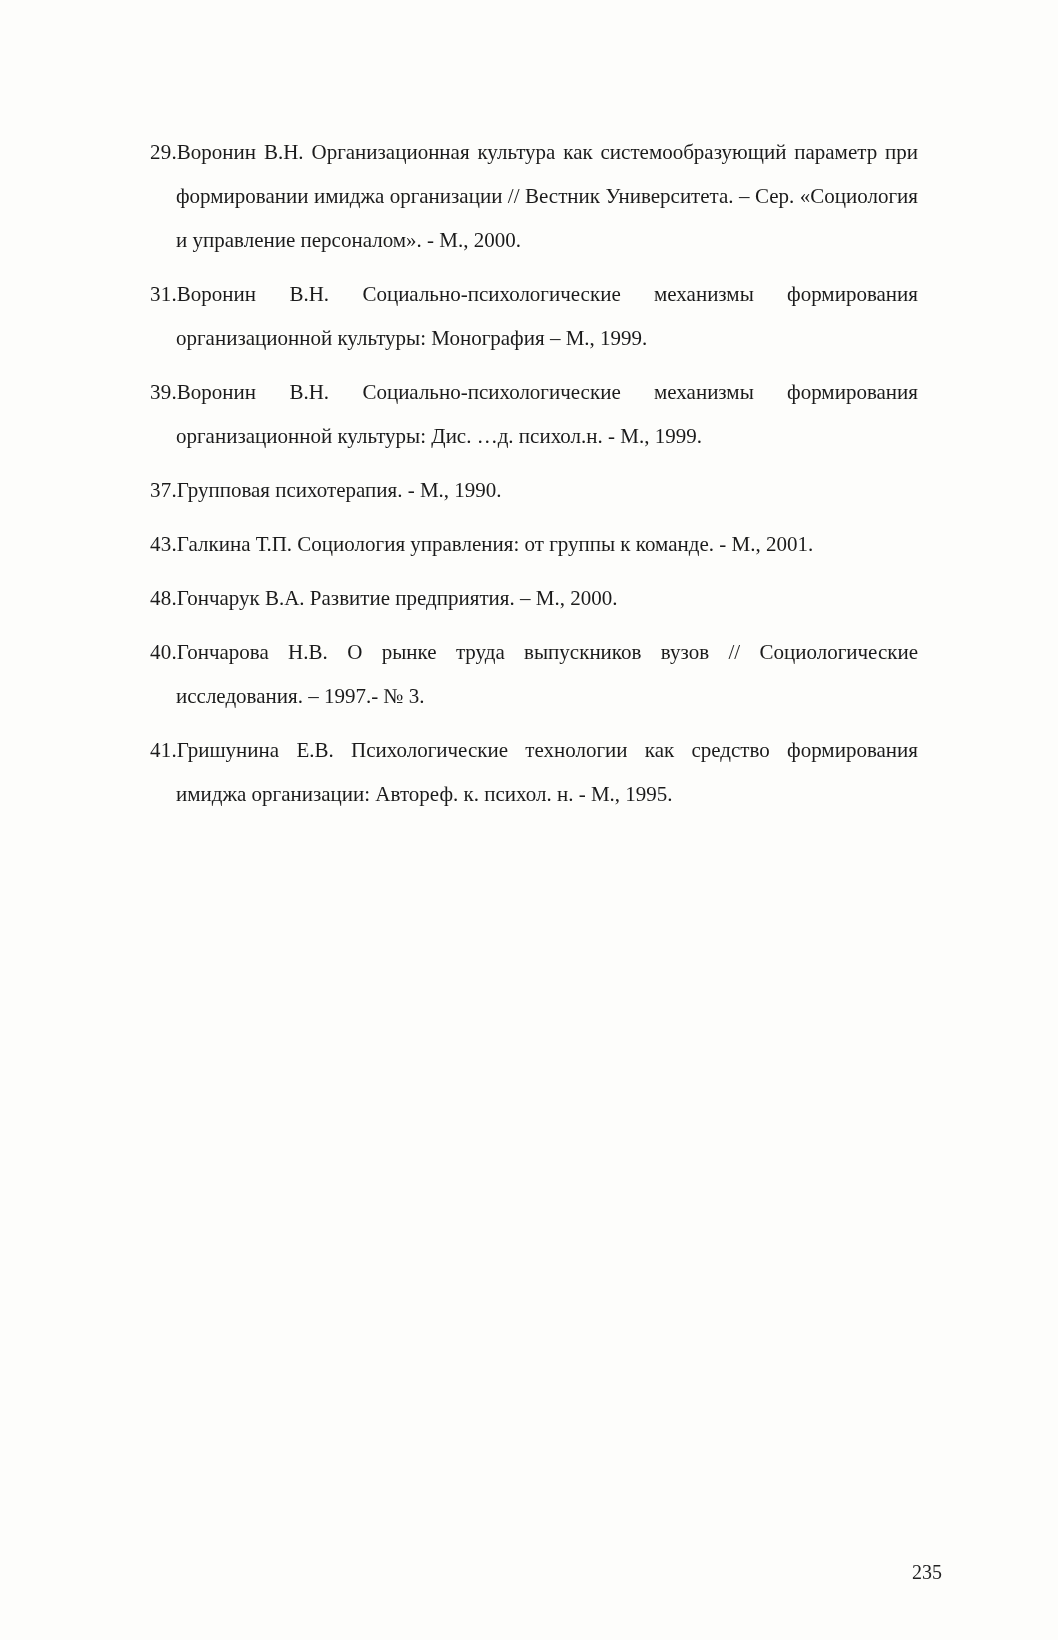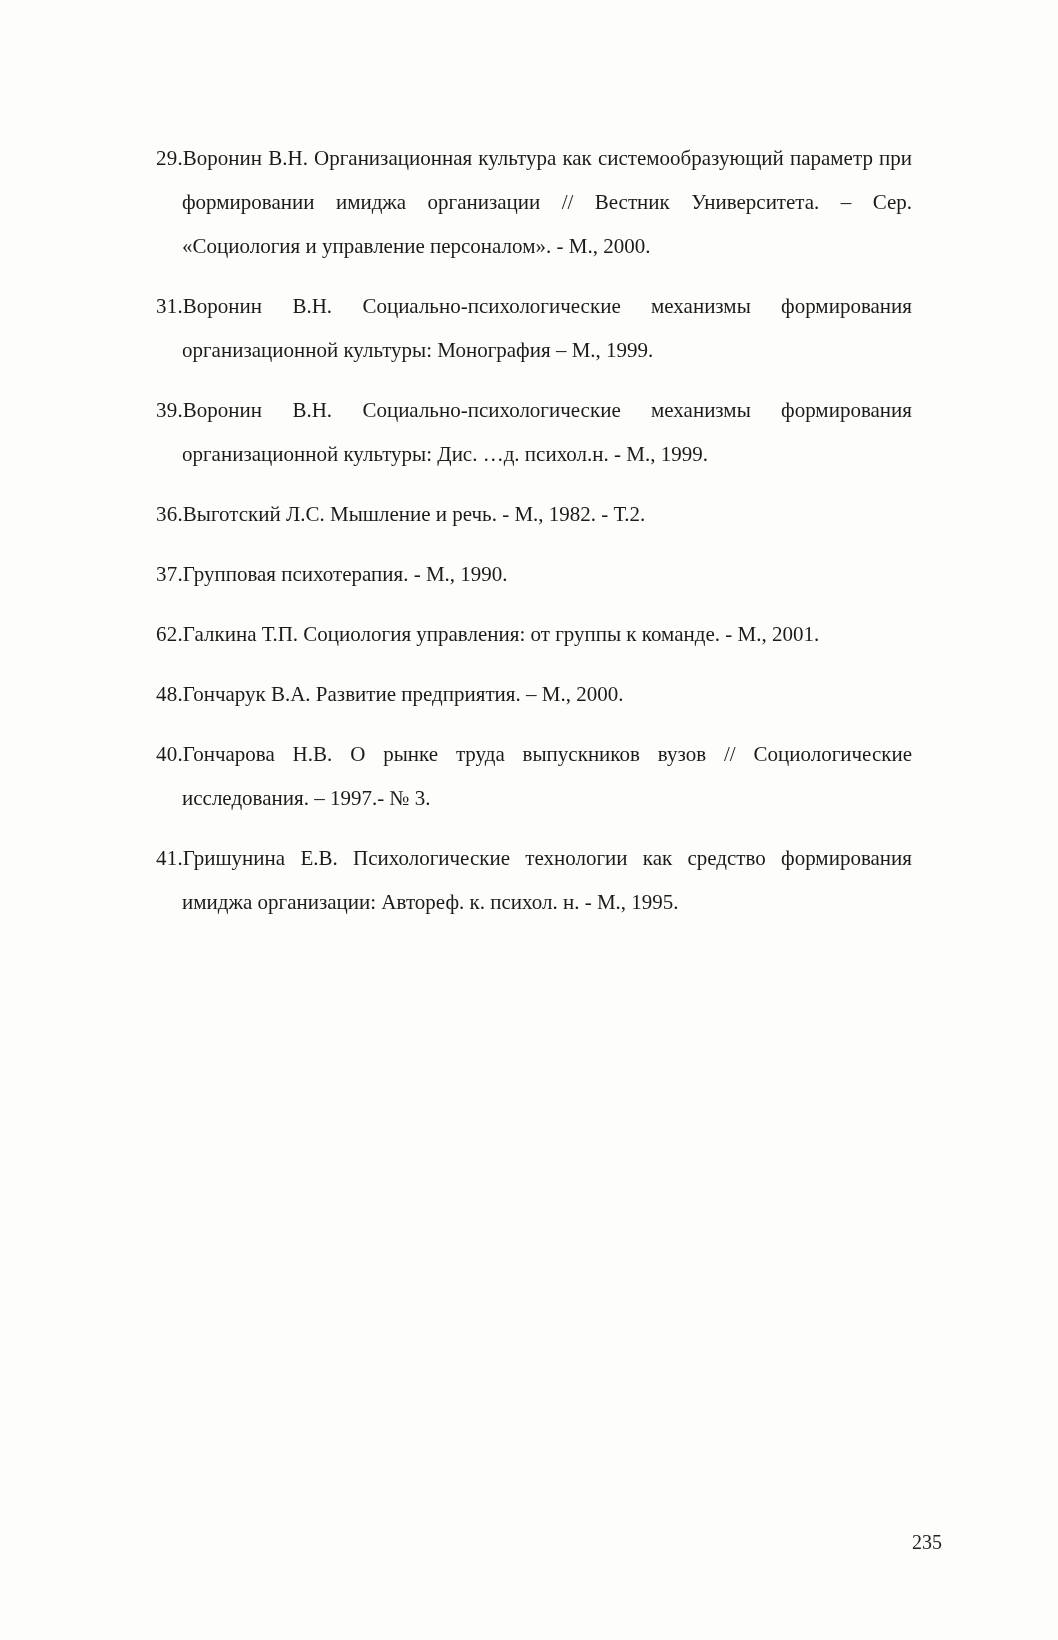--- a/index.html
+++ b/index.html
@@ -22,56 +22,55 @@
   .text-block {
     position: absolute;
     left: 140px;
     top: 120px;
     width: 788px;
     font-size: 21px;
     line-height: 44px;
     text-align: justify;
   }
   .ref {
-    margin: 16px;
+    margin: 10px;
     padding-left: 26px;
     text-indent: -26px;
   }
   .ref-num {
     letter-spacing: 0.2px;
   }
   .page-number {
     position: absolute;
     right: 116px;
-    bottom: 86px;
+    bottom: 56px;
     font-size: 20px;
     color: #222;
   }
 </style>
 </head>
 <body>
 
 <div class="page">
   <div class="text-block">
 
     <p class="ref"><span class="ref-num">29.</span><span>Воронин В.Н. Организационная культура как системообразующий параметр при формировании имиджа организации // Вестник Университета. – Сер. «Социология и управление персоналом». - М., 2000.</span></p>
 
 
     <p class="ref"><span class="ref-num">31.</span><span>Воронин В.Н. Социально-психологические механизмы формирования организационной культуры: Монография – М., 1999.</span></p>
 
     <p class="ref"><span class="ref-num">39.</span><span>Воронин В.Н. Социально-психологические механизмы формирования организационной культуры: Дис. …д. психол.н. - М., 1999.</span></p>
 
 
 
 
-    <p class="ref"><span class="ref-num">36.</span><span>Выготский Л.С. Мышление и речь. - М., 1982. - Т.2.</span></p>
 
     <p class="ref"><span class="ref-num">37.</span><span>Групповая психотерапия. - М., 1990.</span></p>
 
-    <p class="ref"><span class="ref-num">62.</span><span>Галкина Т.П. Социология управления: от группы к команде. - М., 2001.</span></p>
+    <p class="ref"><span class="ref-num">43.</span><span>Галкина Т.П. Социология управления: от группы к команде. - М., 2001.</span></p>
 
     <p class="ref"><span class="ref-num">48.</span><span>Гончарук В.А. Развитие предприятия. – М., 2000.</span></p>
 
     <p class="ref"><span class="ref-num">40.</span><span>Гончарова Н.В. О рынке труда выпускников вузов // Социологические исследования. – 1997.- № 3.</span></p>
 
     <p class="ref"><span class="ref-num">41.</span><span>Гришунина Е.В. Психологические технологии как средство формирования имиджа организации: Автореф. к. психол. н. - М., 1995.</span></p>
 
   </div>
 
   <div class="page-number">235</div>

